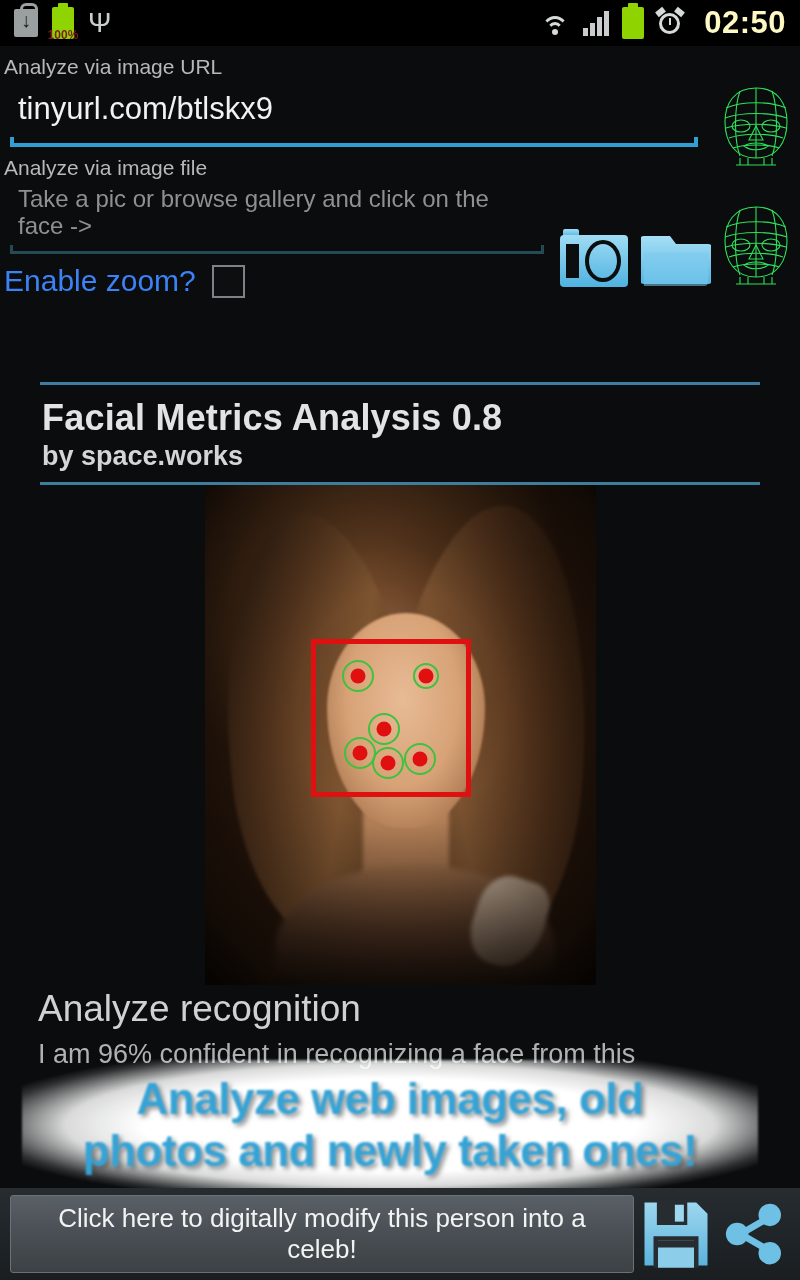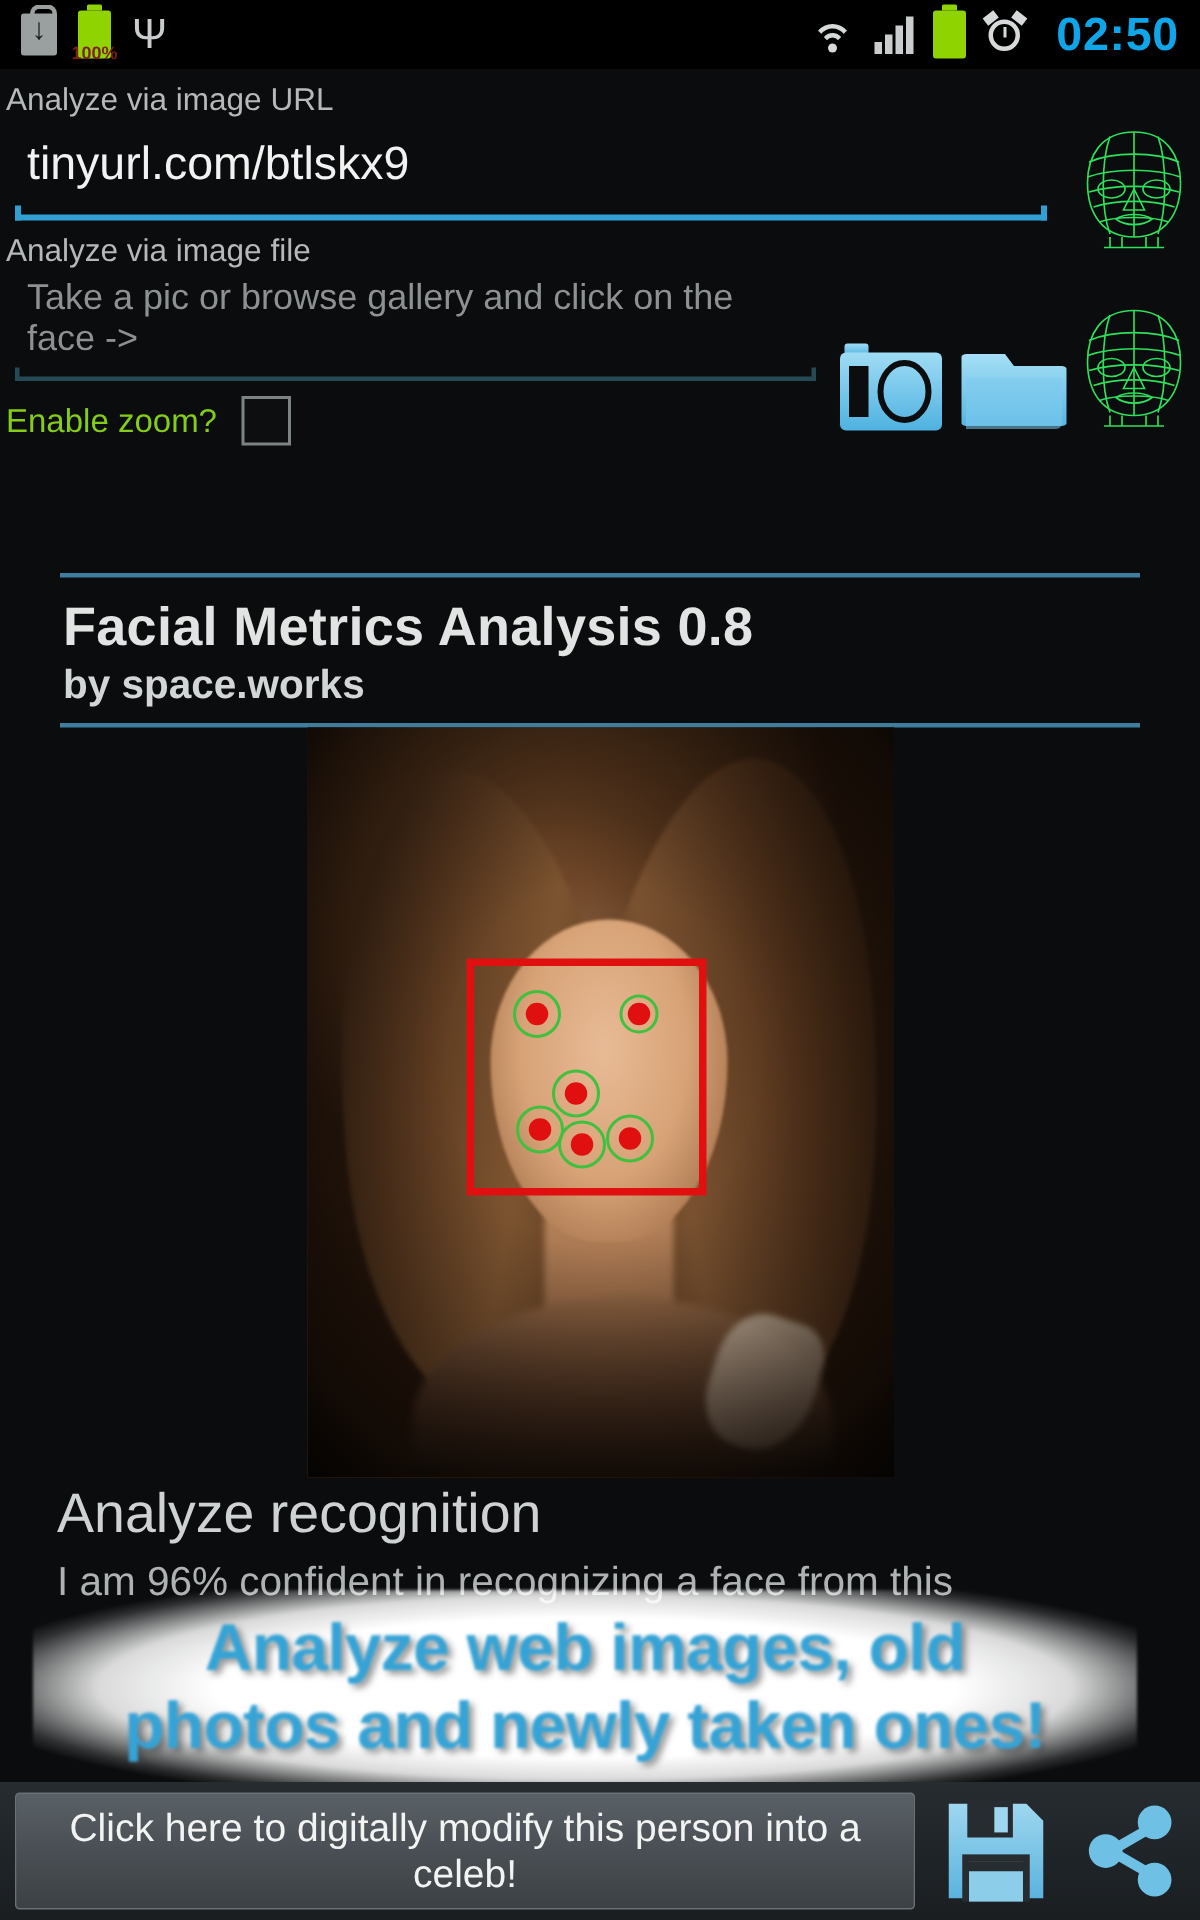--- a/index.html
+++ b/index.html
@@ -20,21 +20,21 @@
   .statusbar {
     position: absolute; top: 0; left: 0;
     width: 800px; height: 46px;
     background: #000;
     display: flex; align-items: center;
     padding: 0 14px;
   }
   .sb-left { display: flex; align-items: center; gap: 14px; }
   .sb-right { display: flex; align-items: center; gap: 13px; margin-left: auto; }
   .sb-time {
-    color: #0ea5e9; font-size: 31px; font-weight: bold;
+    color: #fef9c3; font-size: 31px; font-weight: bold;
     letter-spacing: 0.5px; margin-left: 8px;
     font-family: "Liberation Sans", sans-serif;
   }
   .icon-dl {
     position: relative; width: 24px; height: 28px;
     background: #9aa0a0;
     border-radius: 2px 2px 2px 2px;
   }
   .icon-dl:before {
     content: ""; position: absolute; top: -6px; left: 6px;
@@ -127,21 +127,21 @@
     content: ""; position: absolute; bottom: 2px; left: 6px; right: 6px;
     height: 3px; background: #254a55;
   }
   .underline-idle .tick-l, .underline-idle .tick-r {
     position: absolute; bottom: 2px; width: 3px; height: 9px; background: #254a55;
   }
   .underline-idle .tick-l { left: 6px; }
   .underline-idle .tick-r { right: 6px; }
 
   .zoom-row { display: flex; align-items: center; gap: 16px; padding: 8px 4px 0 4px; }
-  .zoom-label { color: #84cc16; font-size: 22px; text-align: center; }
+  .zoom-label { color: #3b82f6; font-size: 30px; text-align: center; }
   .checkbox {
     width: 33px; height: 33px; border: 2px solid #7d8384; background: #0c0e0f;
   }
 
   
   .face-mesh { position: absolute; }
   .face-mesh svg { display: block; }
 
   .cam-icons {
     position: absolute; left: 559px; top: 224px;
@@ -254,21 +254,21 @@
     line-height: 1.18; text-align: center; letter-spacing: -0.5px;
     text-shadow: 3px 3px 4px rgba(60,60,60,0.55);
     font-family: "Liberation Sans", sans-serif;
     padding: 0 14px;
   }
 
   
   .bottombar {
     position: absolute; left: 0; bottom: 0; width: 800px; height: 92px;
     background: linear-gradient(180deg, #272c30 0%, #1f2428 55%, #1a1e21 100%);
-    display: flex; align-items: center; padding: 0 10px; gap: 18px;
+    display: flex; align-items: center; padding: 0 10px; gap: 6px;
   }
   .celeb-btn {
     flex: 1; height: 78px;
     background: linear-gradient(180deg, #5a6166 0%, #4a5055 45%, #3c4145 100%);
     border: 1px solid #6b7176; border-radius: 3px;
     color: #f2f4f4; font-size: 26px; line-height: 1.18;
     display: flex; align-items: center; justify-content: center; text-align: center;
     padding: 0 12px;
     font-family: "Liberation Sans", sans-serif;
   }

